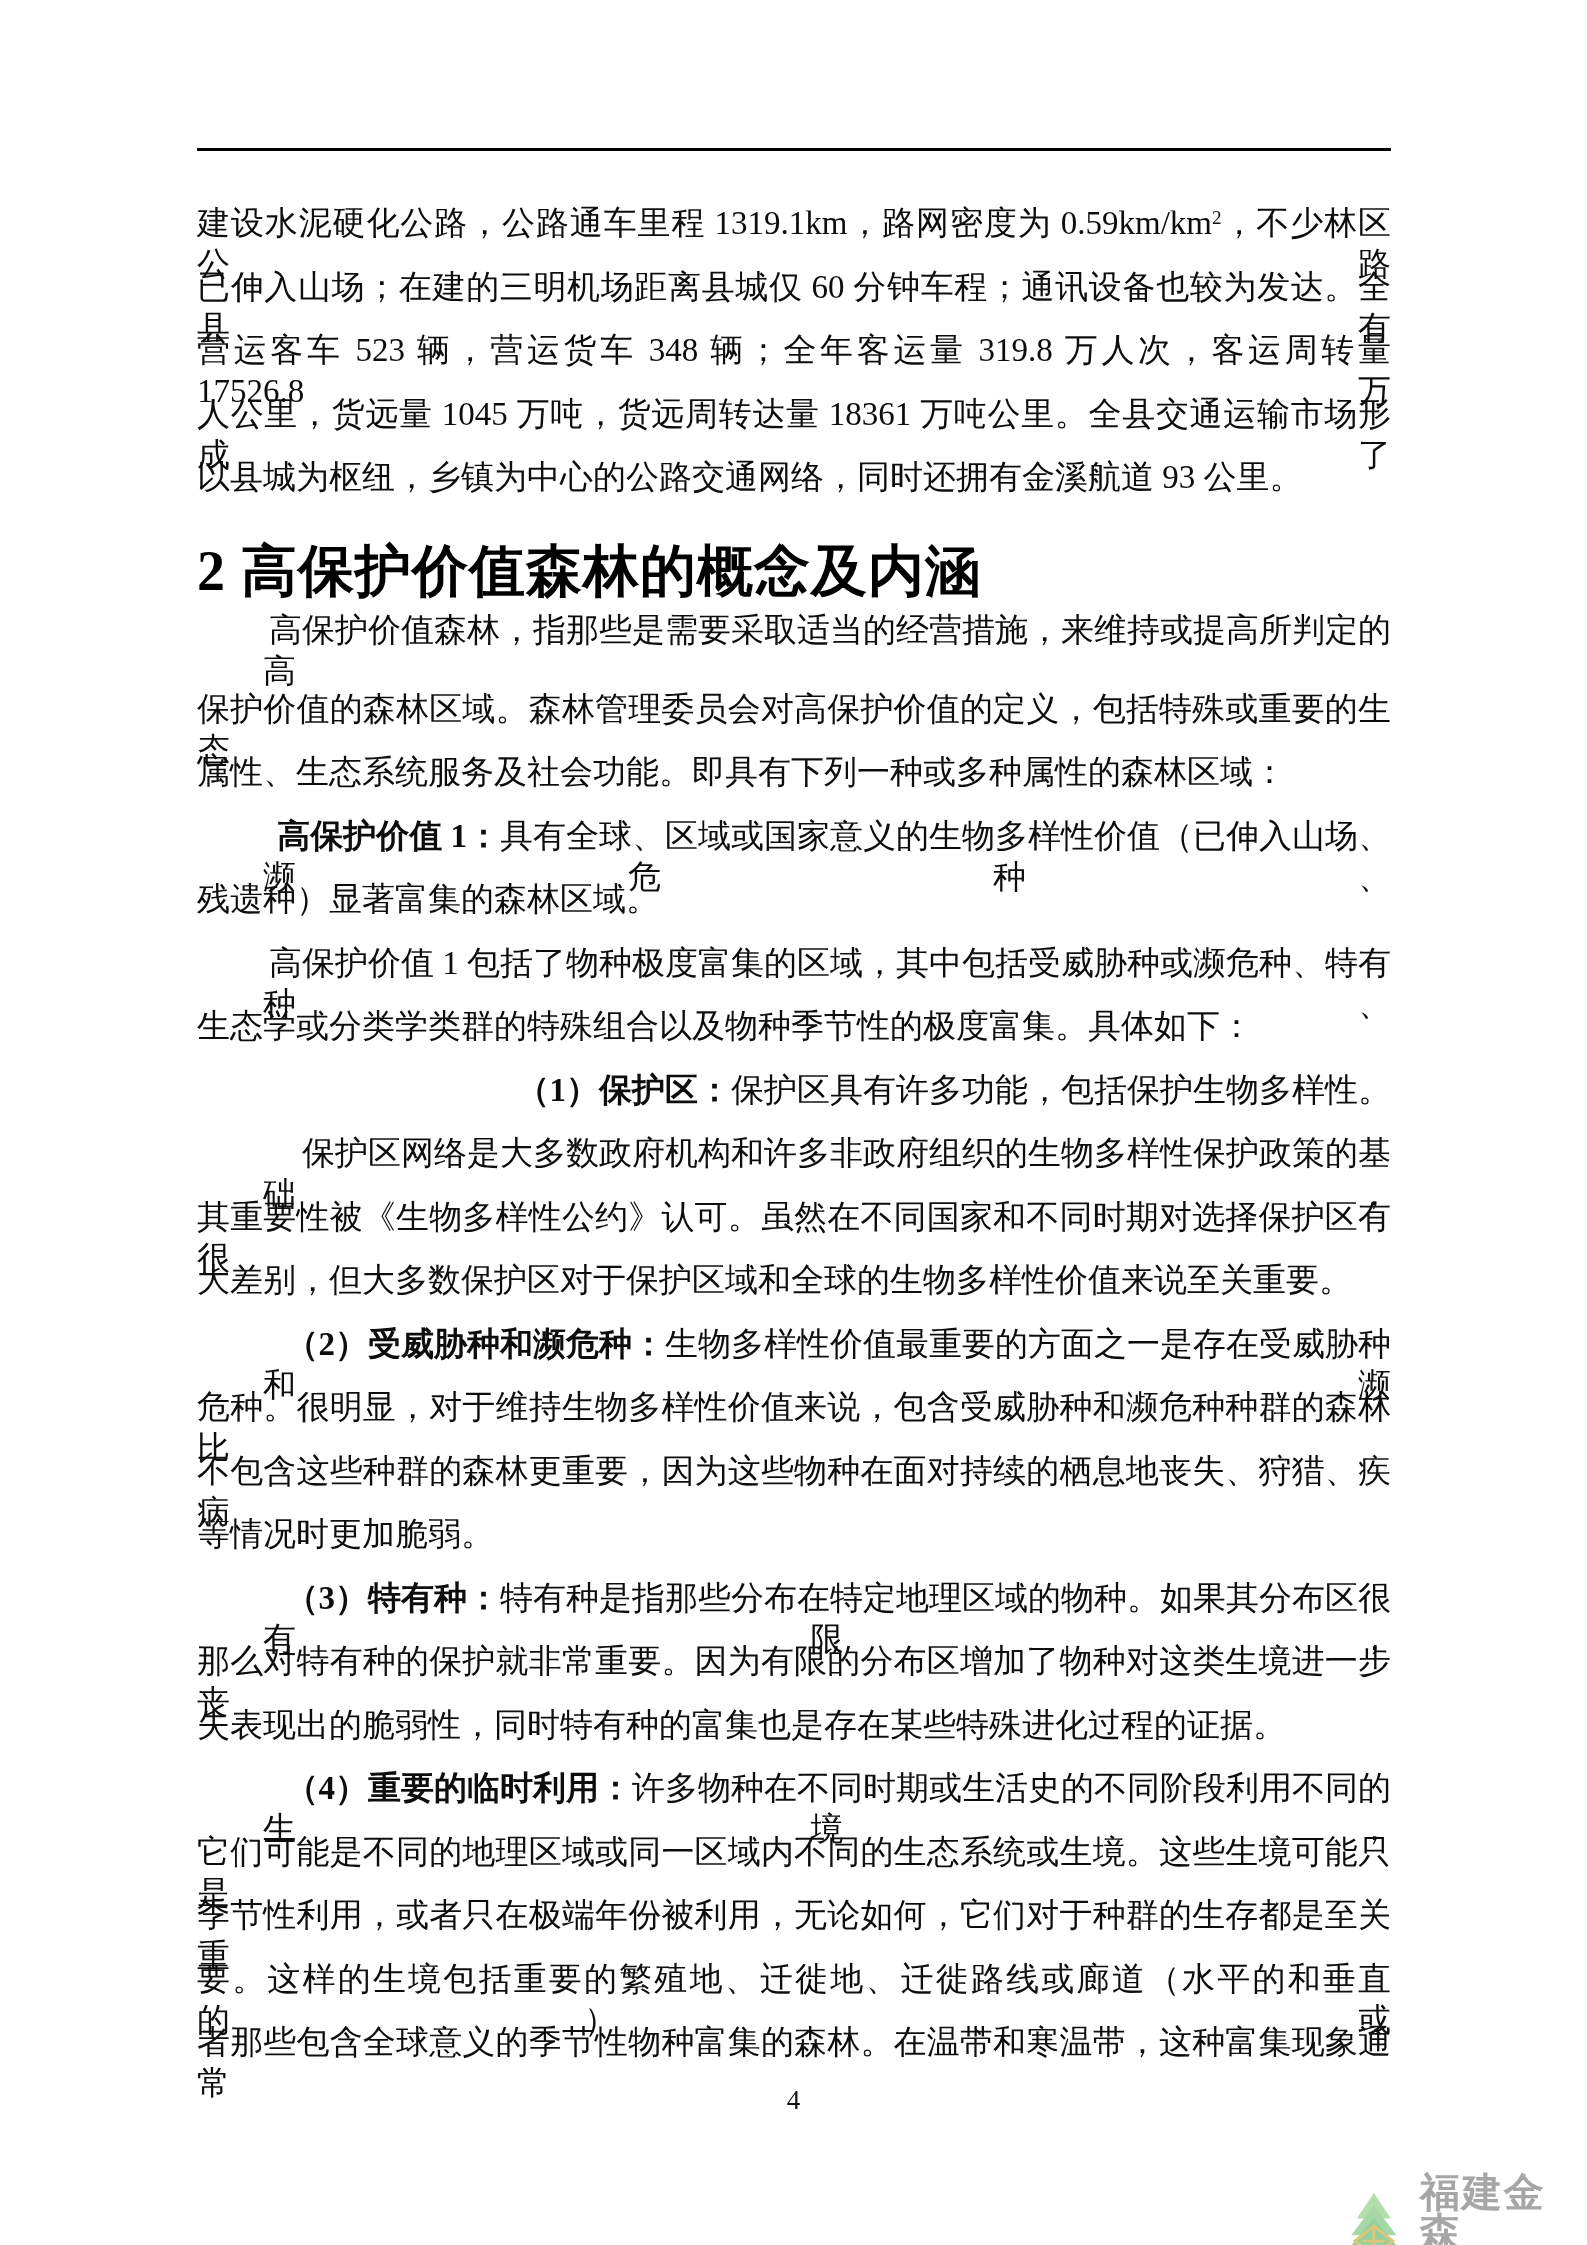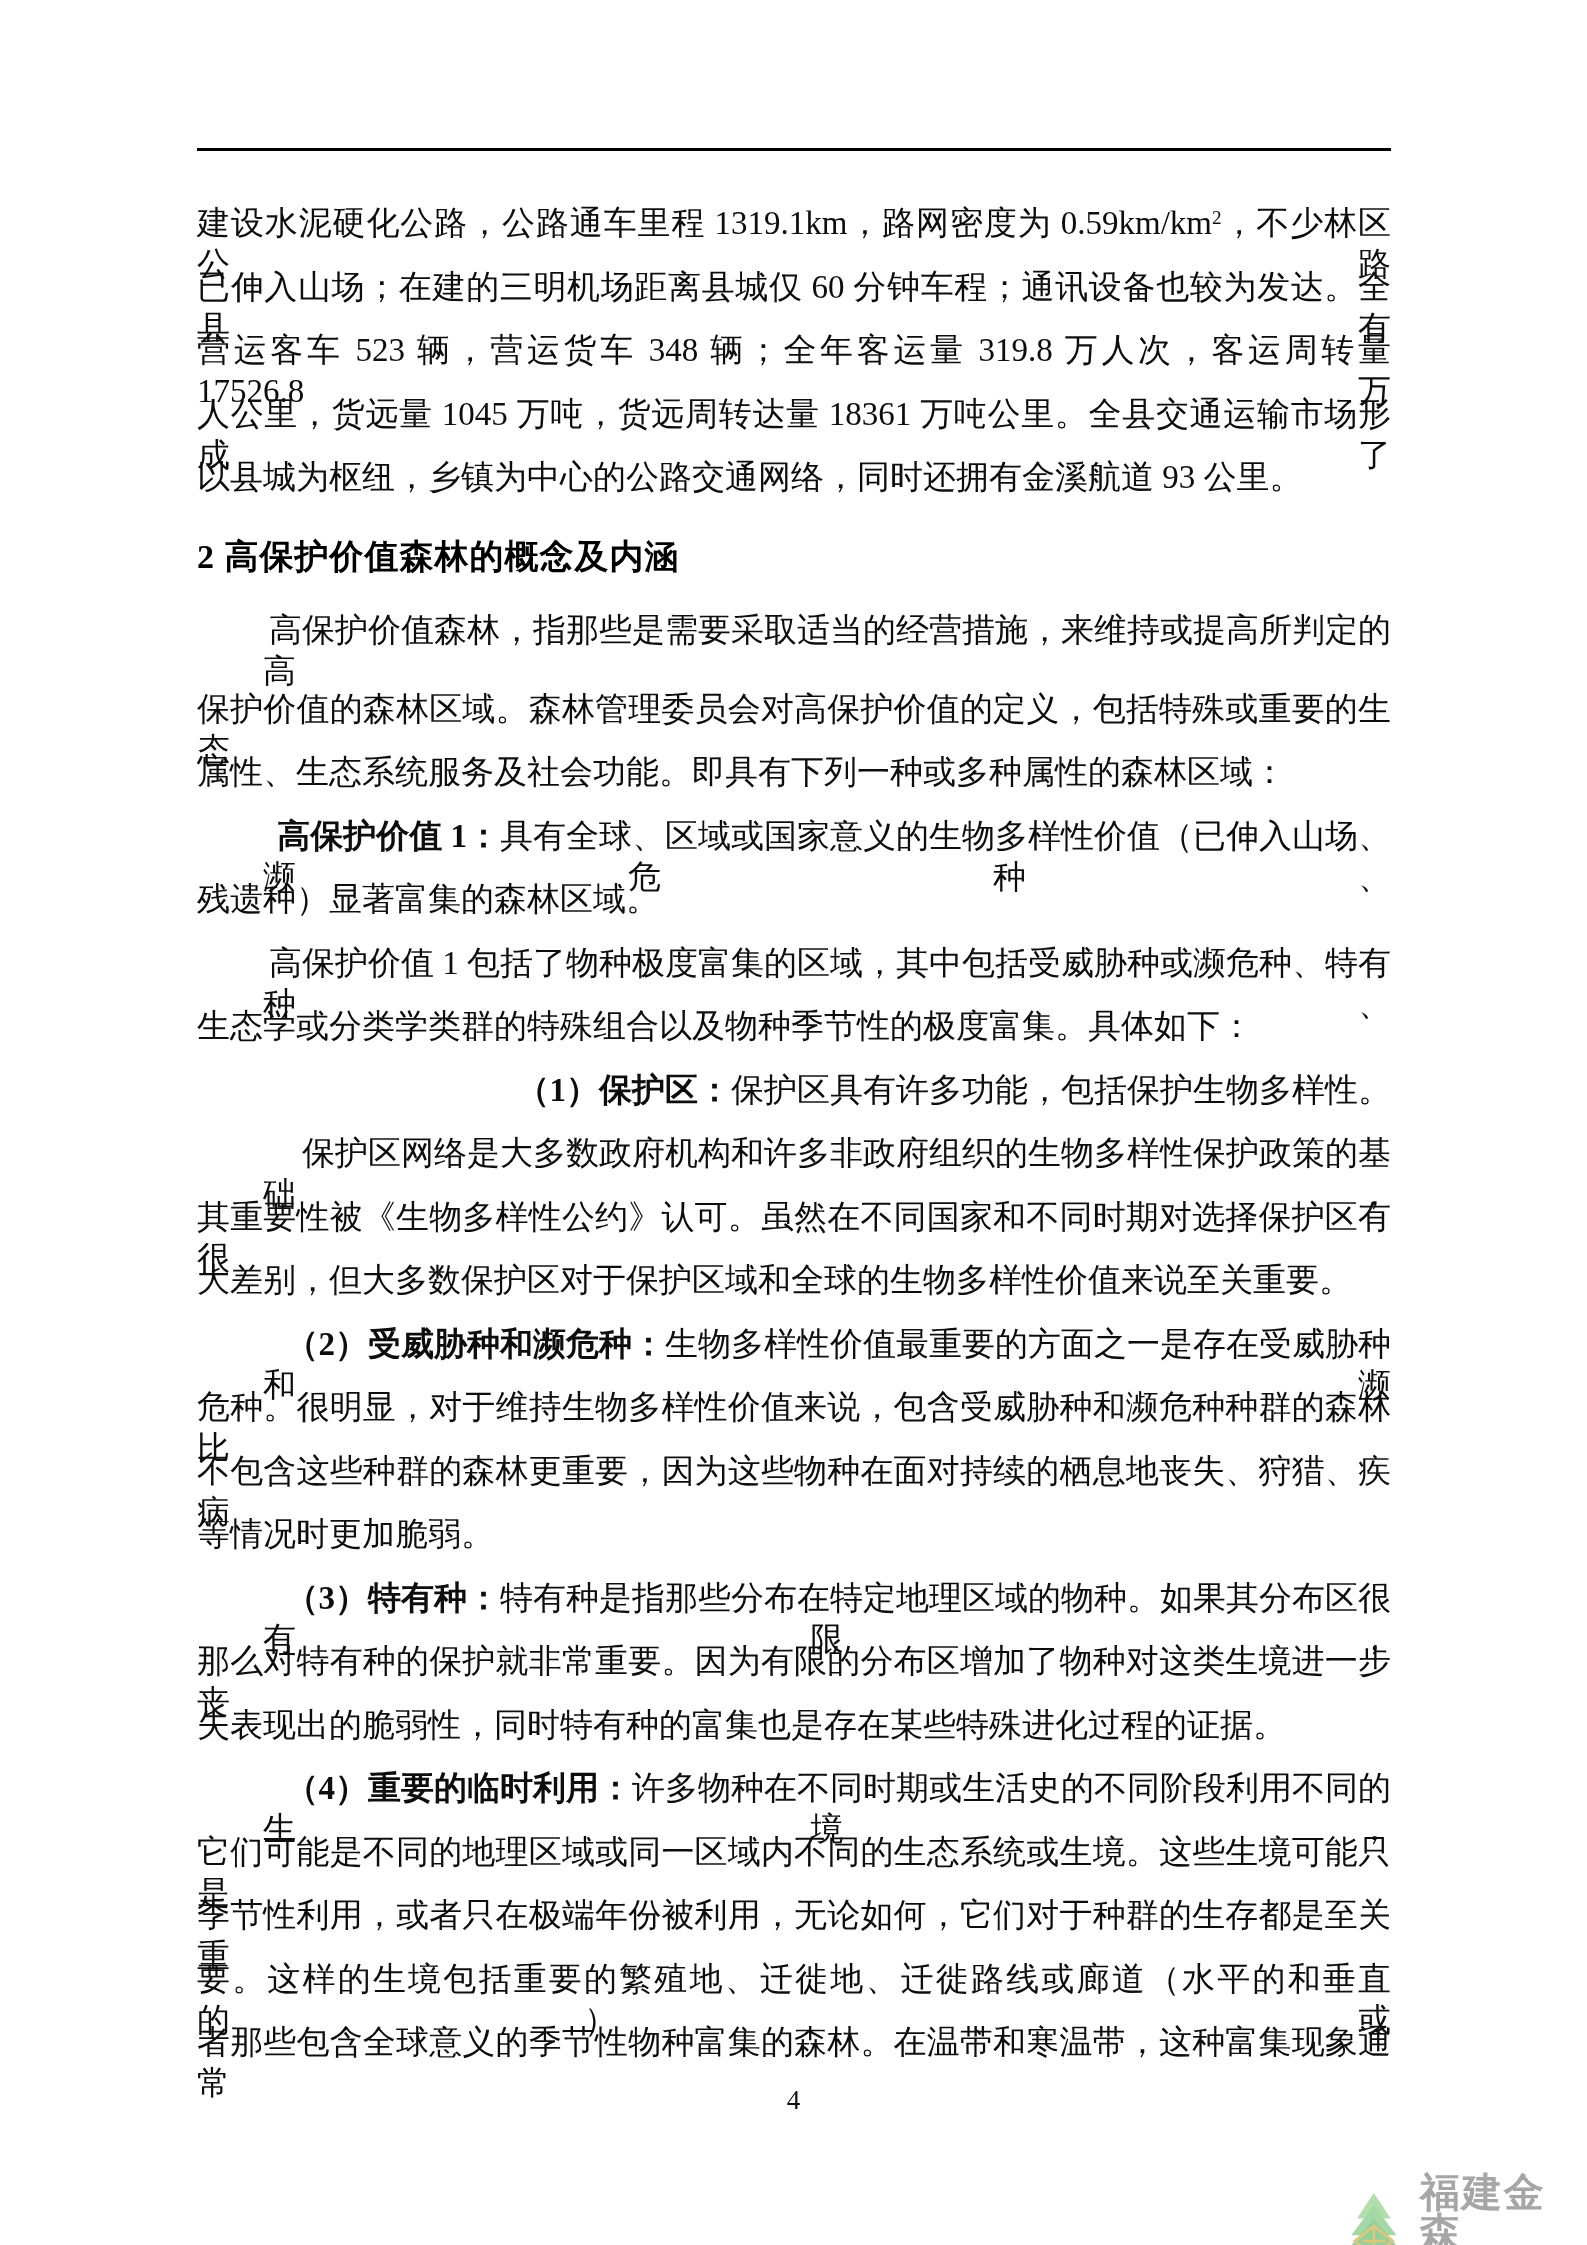--- a/index.html
+++ b/index.html
@@ -25,21 +25,21 @@
     box-sizing:border-box;
     font-size:33px;line-height:1.25;
     white-space:normal;
   }
   .body-line.justify{text-align:justify;text-align-last:justify;}
   .body-line.indent{padding-left:66px;text-align:right;}
   .seg-bold{font-weight:bold;}
   .seg-sup{font-size:0.58em;vertical-align:10px;}
   .section-heading{
     position:absolute;left:197px;
-    font-size:34px;font-weight:bold;color:#000;
+    font-size:56px;font-weight:bold;color:#000;
     letter-spacing:1px;white-space:nowrap;
   }
   .page-number{
     position:absolute;top:2085px;left:0;right:0;
     text-align:center;font-size:27px;color:#111;
   }
   .company-logo{
     position:absolute;top:2172px;left:1340px;
     display:flex;align-items:flex-end;gap:12px;
   }

